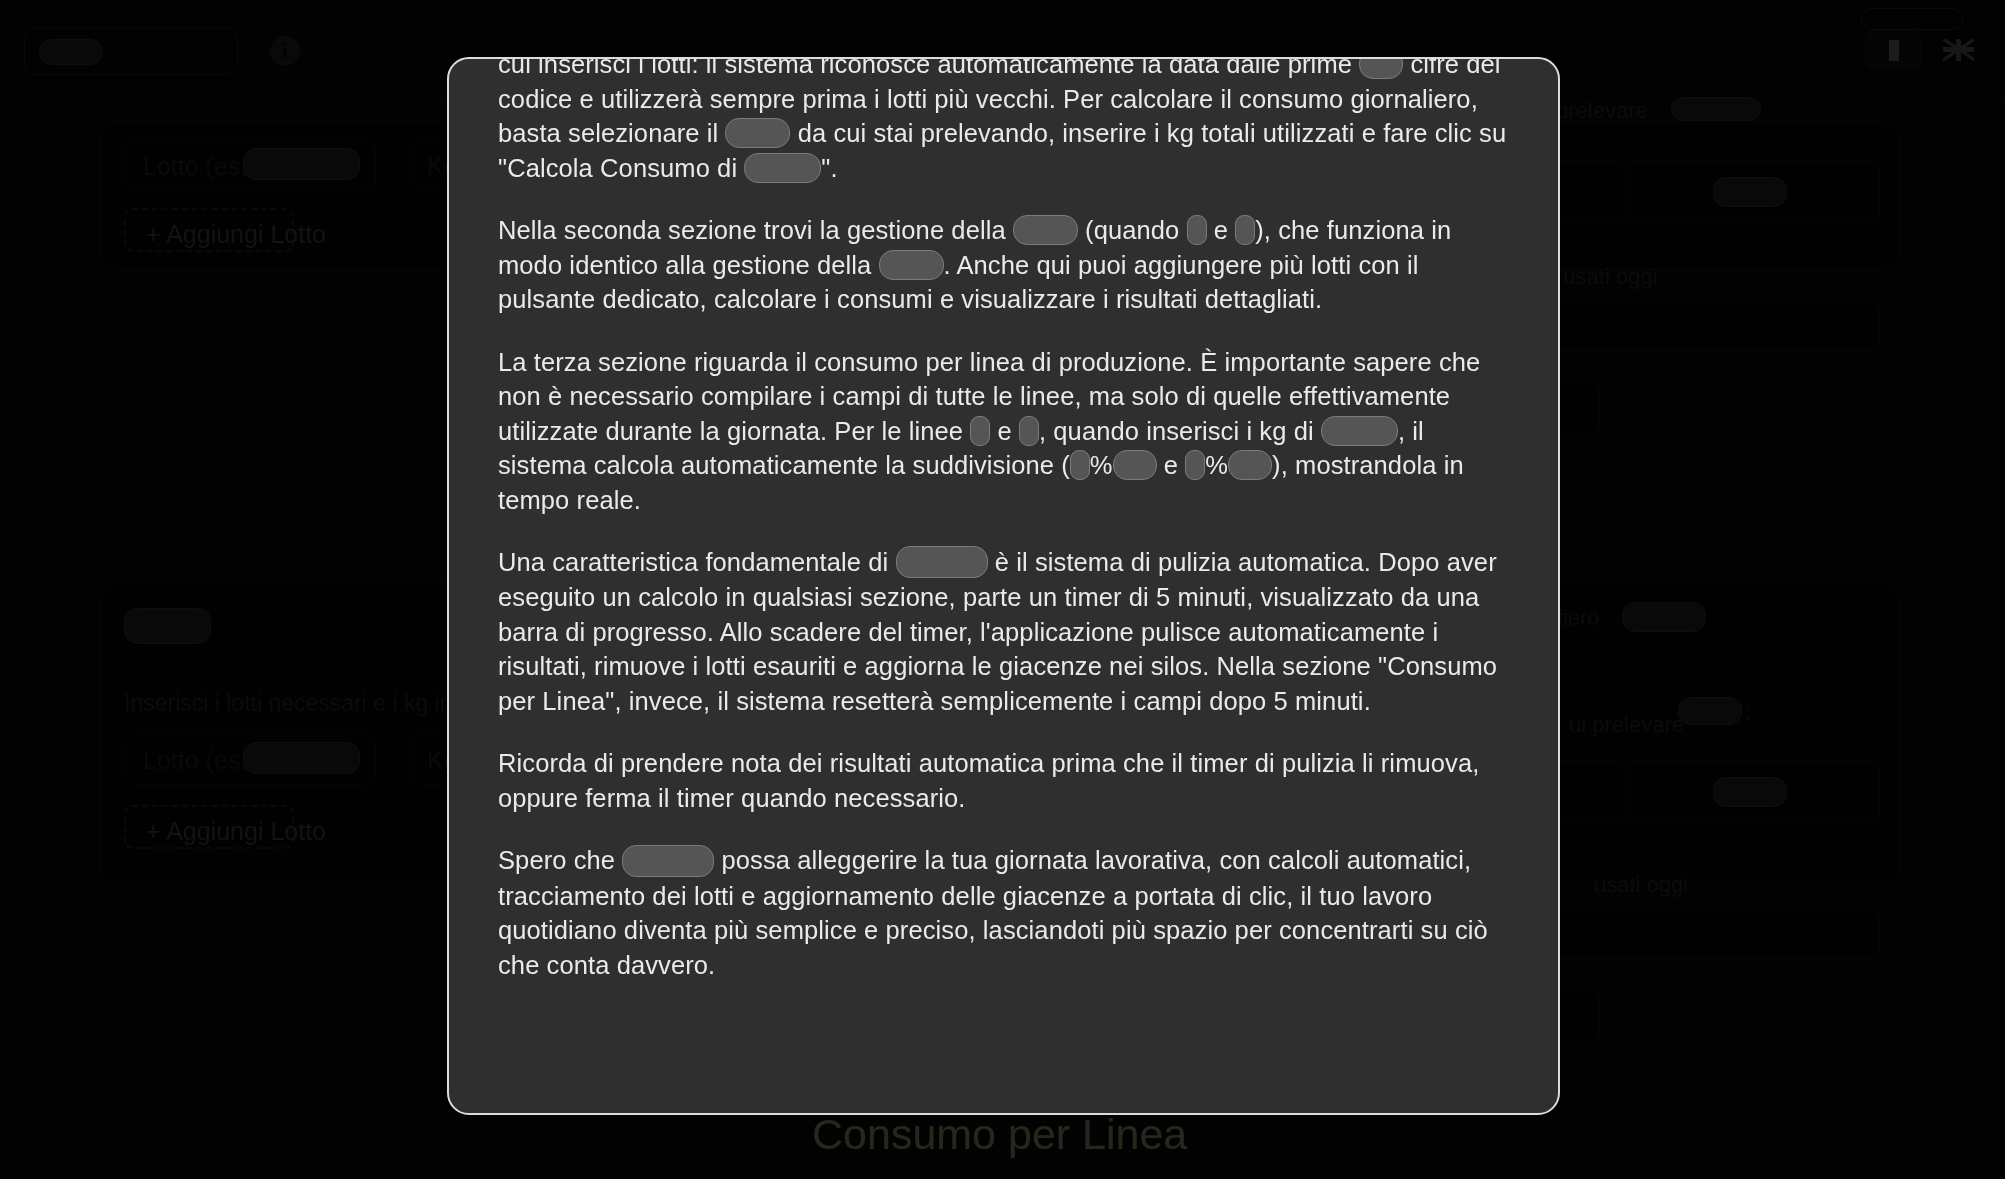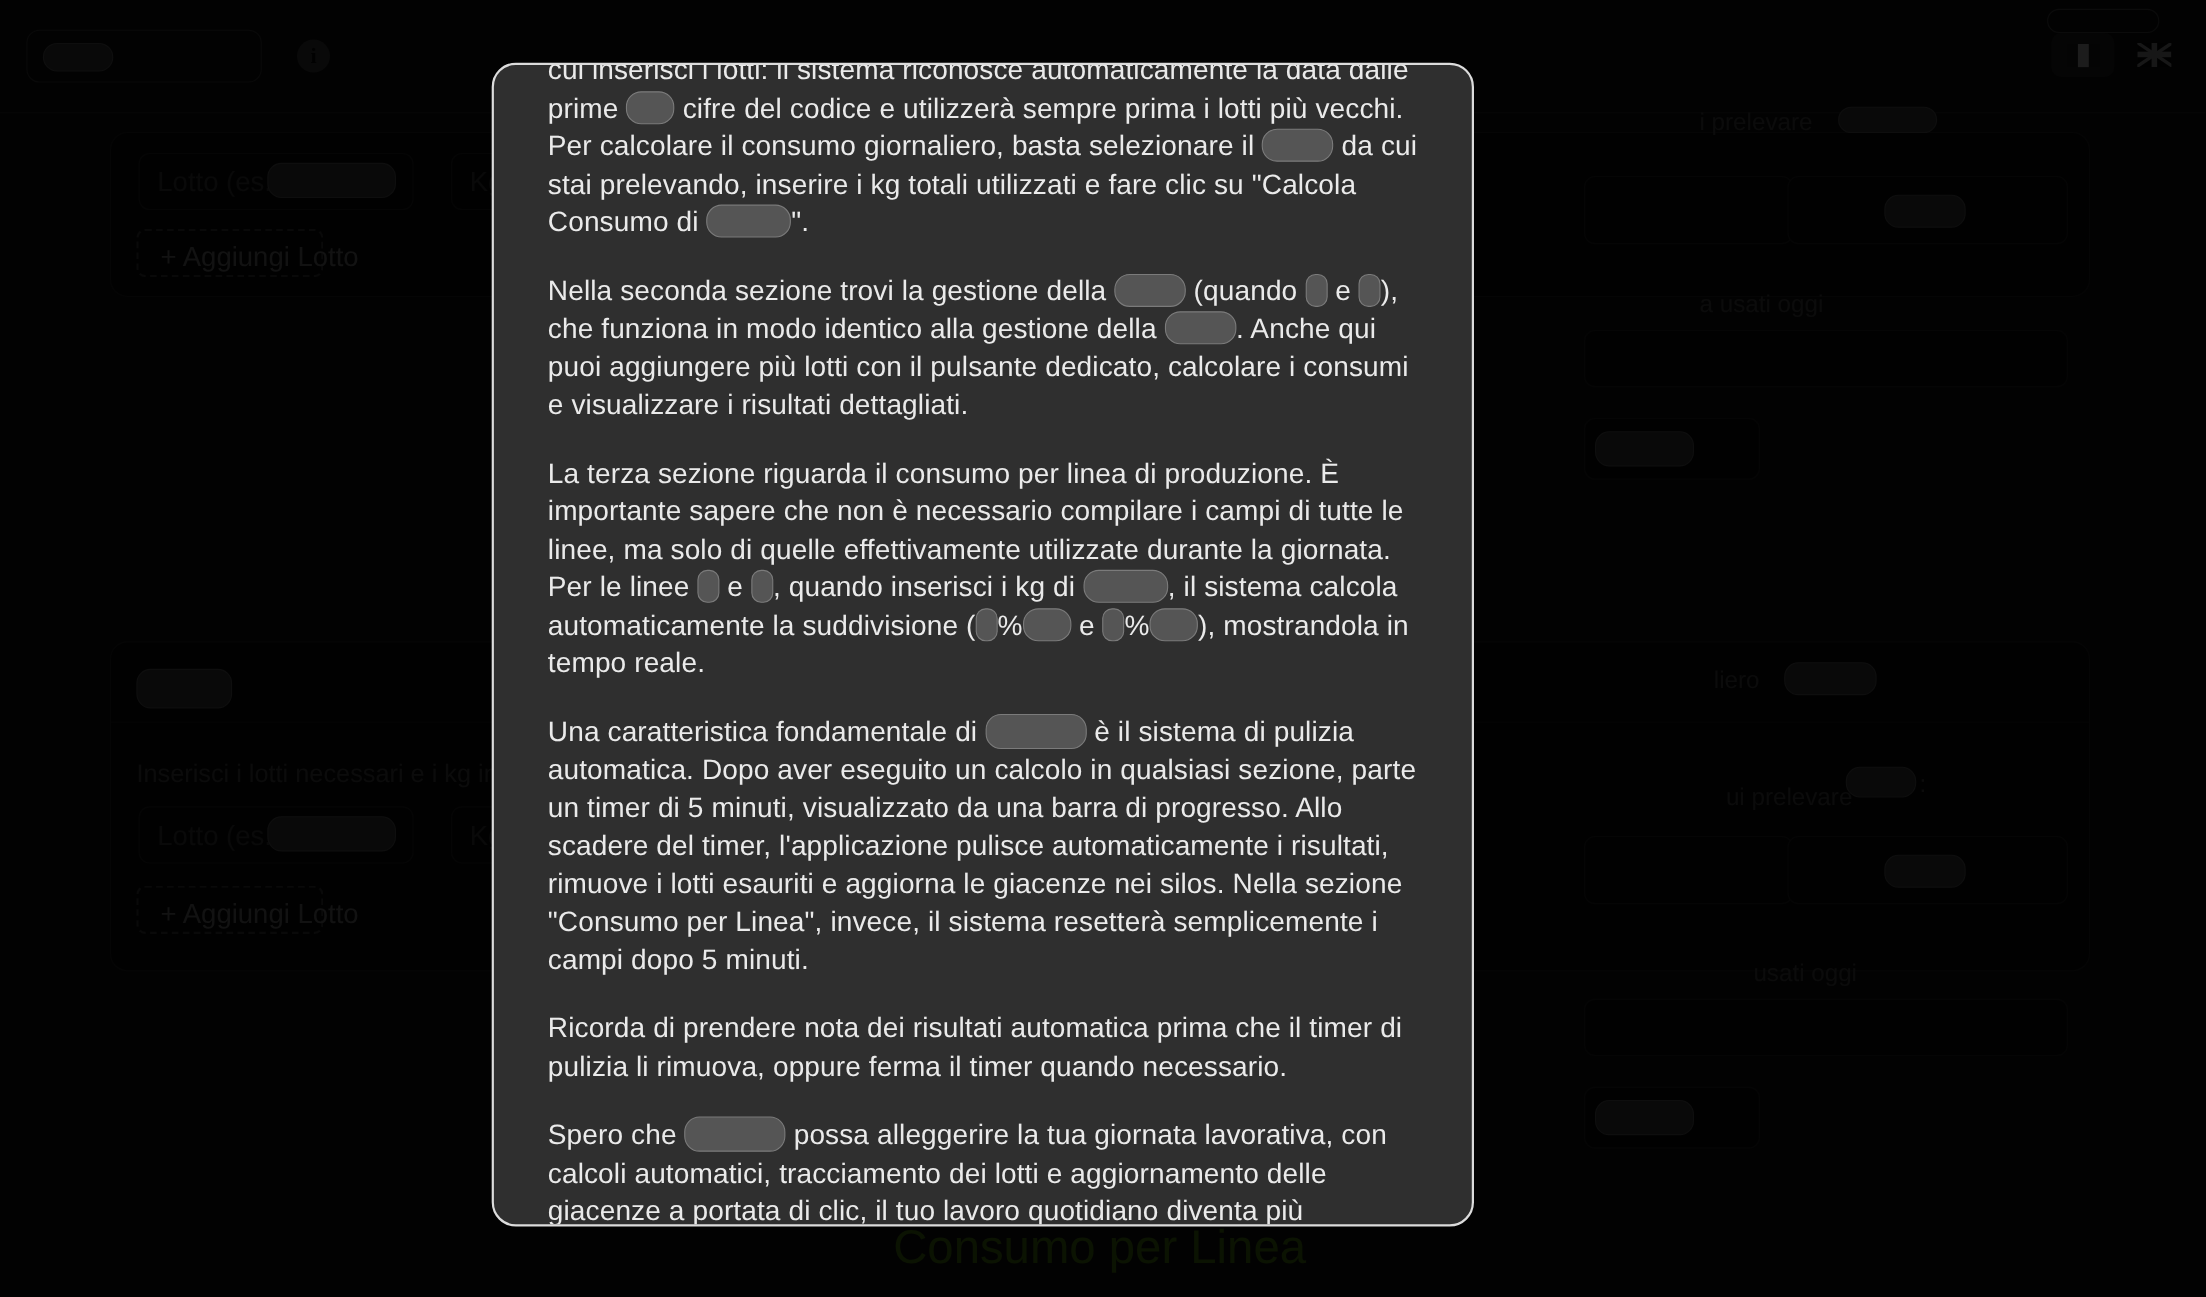--- a/index.html
+++ b/index.html
@@ -166,21 +166,21 @@
     color: #767676;
     font-size: 25px;
     padding: 10px 20px;
     white-space: nowrap;
     background: transparent;
     box-sizing: border-box;
   }
 
   .section-title {
     position: absolute;
-    color: #4d7c0f;
+    color: #fef9c3;
     font-size: 43px;
     white-space: nowrap;
   }
 
   
   .redact {
     display: inline-block;
     background: #3f3f3f;
     border: 1px solid #5c5c5c;
     border-radius: 13px;
@@ -191,21 +191,21 @@
   .modal-scrim {
     position: absolute;
     inset: 0;
     background: rgba(0,0,0,0.55);
   }
 
   .modal {
     position: absolute;
     left: 447px;
     top: 57px;
-    width: 893px;
+    width: 1113px;
     height: 1058px;
     background: #2f2f2f;
     border: 2px solid #dcdcdc;
     border-radius: 22px;
     box-sizing: border-box;
     overflow: hidden;
     padding: 0 49px;
   }
 
   .modal-inner {

